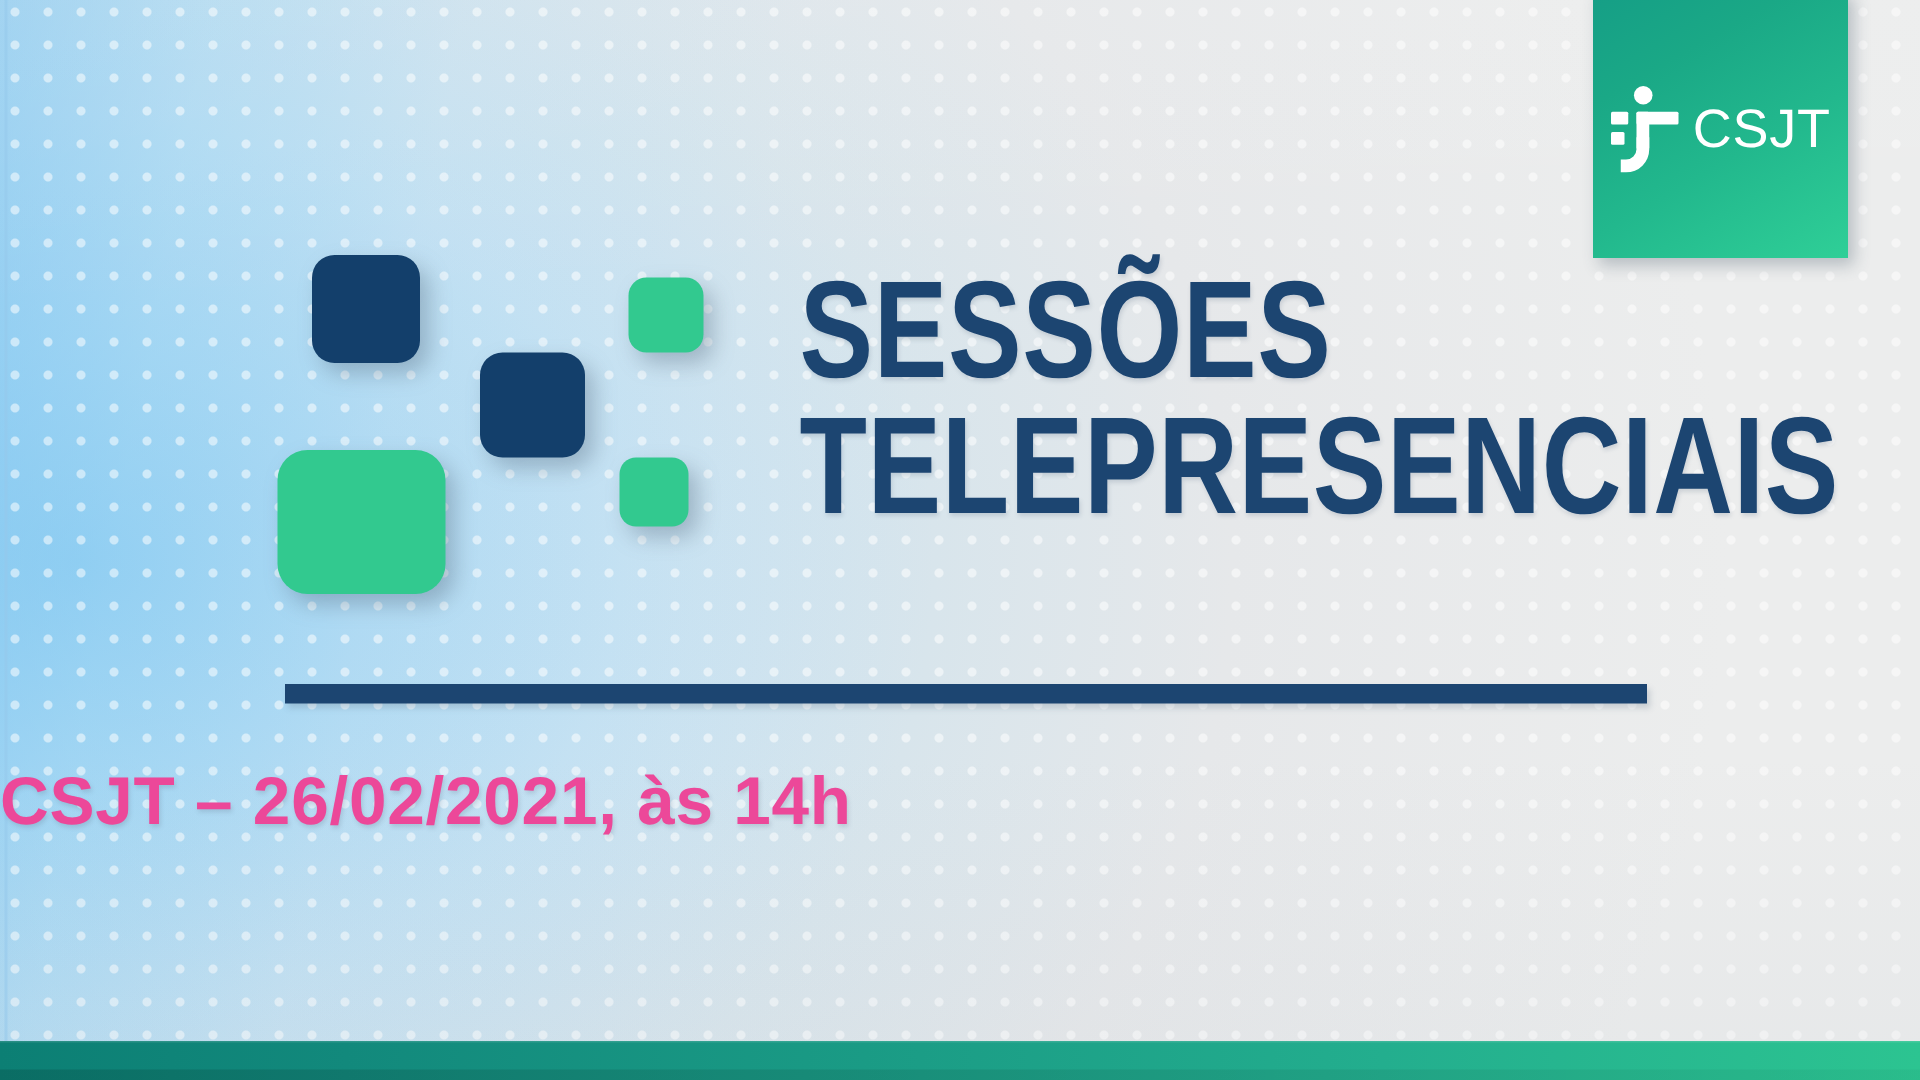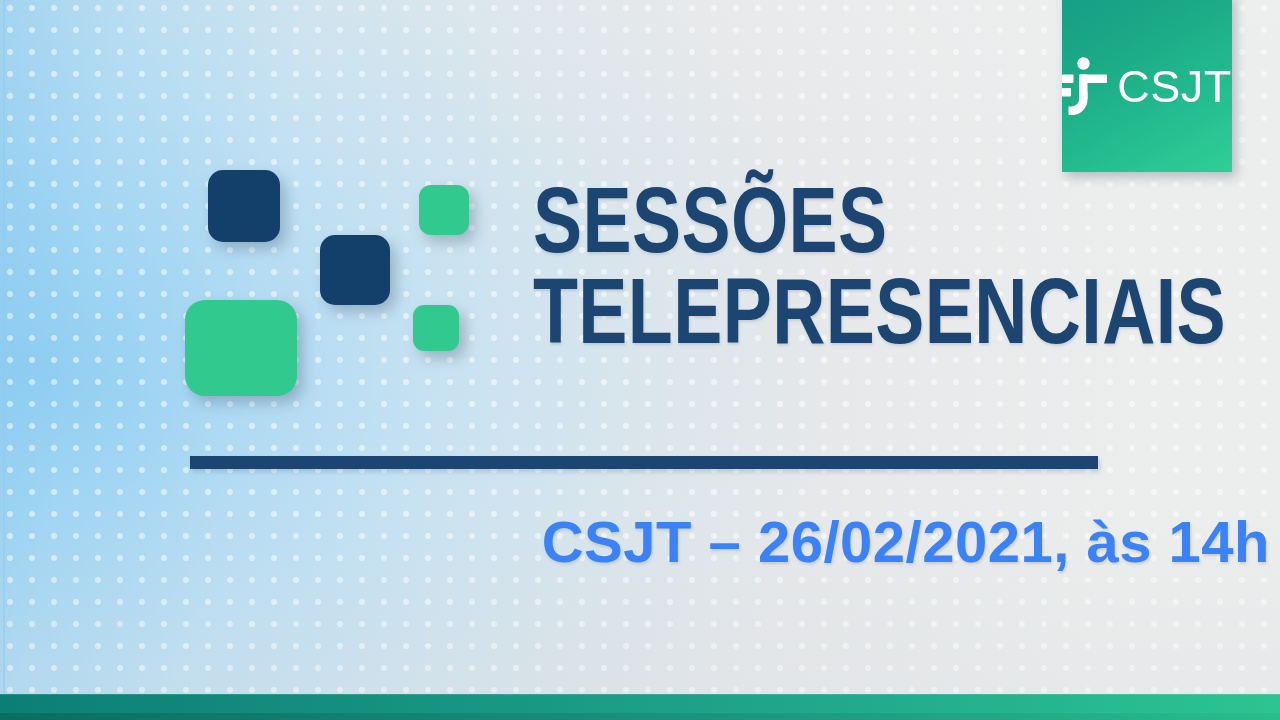--- a/index.html
+++ b/index.html
@@ -86,21 +86,21 @@
     box-sizing: border-box;
   }
   .logo-inner {
     display: flex;
     align-items: center;
     gap: 9px;
   }
   .logo-mark { width: 46px; height: 58px; display: block; }
   .logo-word {
     color: #ffffff;
-    font-size: 45px;
+    font-size: 36px;
     font-weight: 400;
     letter-spacing: 0.5px;
     line-height: 1;
     font-family: "Liberation Sans", sans-serif;
   }
 
   
   .sq {
     position: absolute;
     border-radius: 14px;
@@ -143,25 +143,25 @@
     background: #1c4571;
     box-shadow: 2px 3px 4px rgba(90,110,130,0.25);
   }
 
   
   .subtitle {
     position: absolute;
     left: 0;
     right: 0;
     top: 508px;
-    text-align: right;
-    color: #3b82f6;
+    text-align: left;
+    color: #ec4899;
     font-family: "Liberation Sans", sans-serif;
     font-weight: bold;
-    font-size: 58px;
+    font-size: 45px;
     letter-spacing: 0.5px;
     text-shadow: 1px 2px 3px rgba(90,110,130,0.22);
     padding-right: 10px;
   }
 </style>
 </head>
 <body>
 
 <div id="slide">
 

